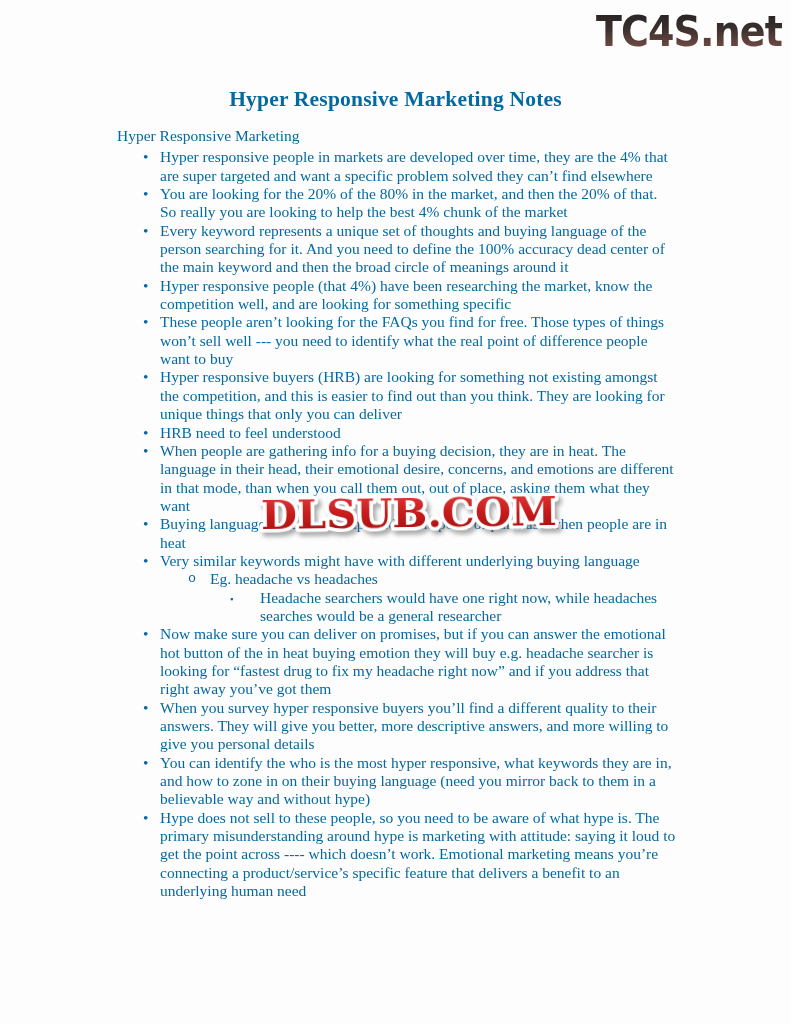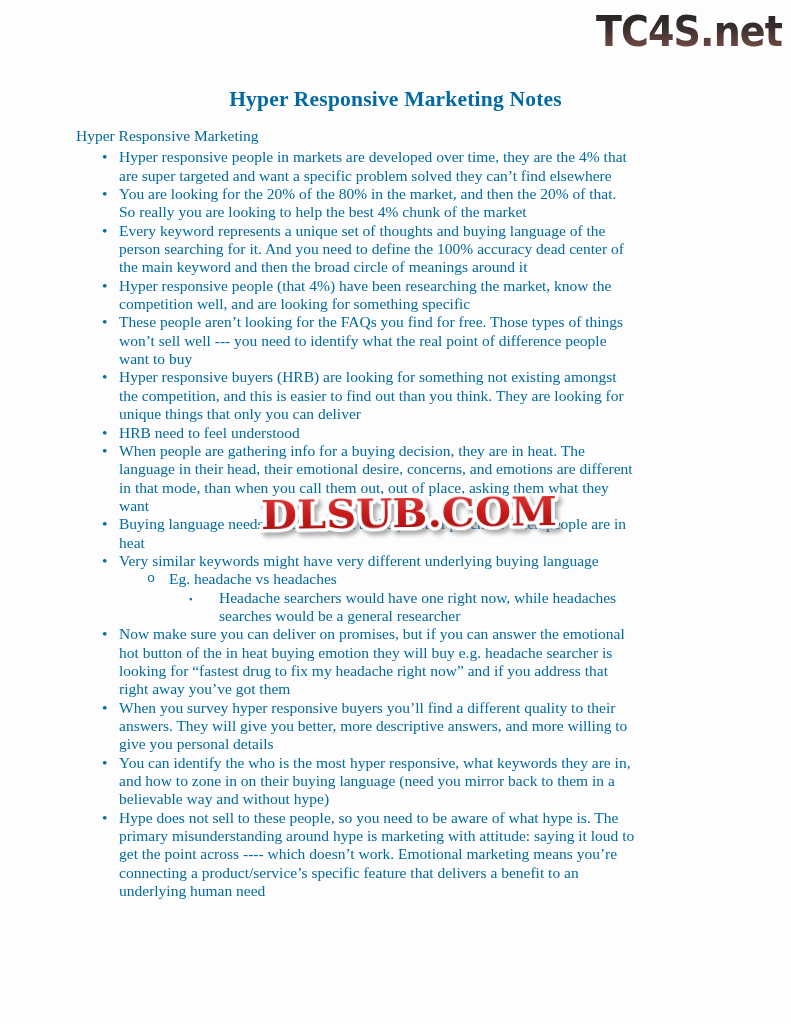--- a/index.html
+++ b/index.html
@@ -16,21 +16,21 @@
   
   .title{
     padding-top:85px;
     text-align:center;
     font-size:21.5px;
     line-height:28px;
     font-weight:bold;
     letter-spacing:.2px;
   }
   .content{
-    margin-left:76px;
+    margin-left:117px;
     width:560px;
     font-size:15.5px;
     line-height:18.35px;
   }
   .intro{margin-top:14px;margin-bottom:3px;}
   .li{display:flex;align-items:flex-start;}
   .marker{flex:none;text-align:left;}
   .txt{flex:1;}
   .l1{padding-left:26px;}
   .l1 .marker{width:17px;}
@@ -123,21 +123,21 @@
     <div class="li l1">
       <span class="marker">•</span>
       <div class="txt">When people are gathering info for a buying decision, they are in heat. The language in their head, their emotional desire, concerns, and emotions are different in that mode, than when you call them out, out of place, asking them what they want</div>
     </div>
     <div class="li l1">
       <span class="marker">•</span>
       <div class="txt">Buying language needs to be captured at the point of purchase when people are in heat</div>
     </div>
     <div class="li l1">
       <span class="marker">•</span>
-      <div class="txt">Very similar keywords might have very different underlying buying language</div>
+      <div class="txt">Very similar keywords might have with different underlying buying language</div>
     </div>
     <div class="li l2">
       <span class="marker">o</span>
       <div class="txt">Eg. headache vs headaches</div>
     </div>
     <div class="li l3">
       <span class="marker">▪</span>
       <div class="txt">Headache searchers would have one right now, while headaches searches would be a general researcher</div>
     </div>
     <div class="li l1">

